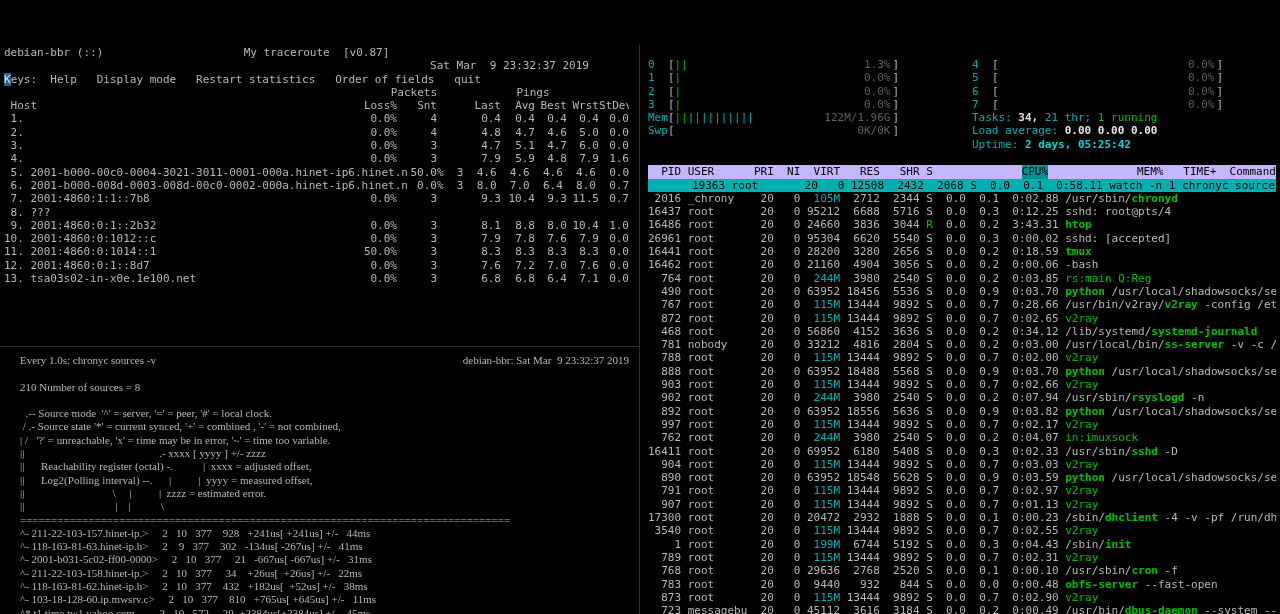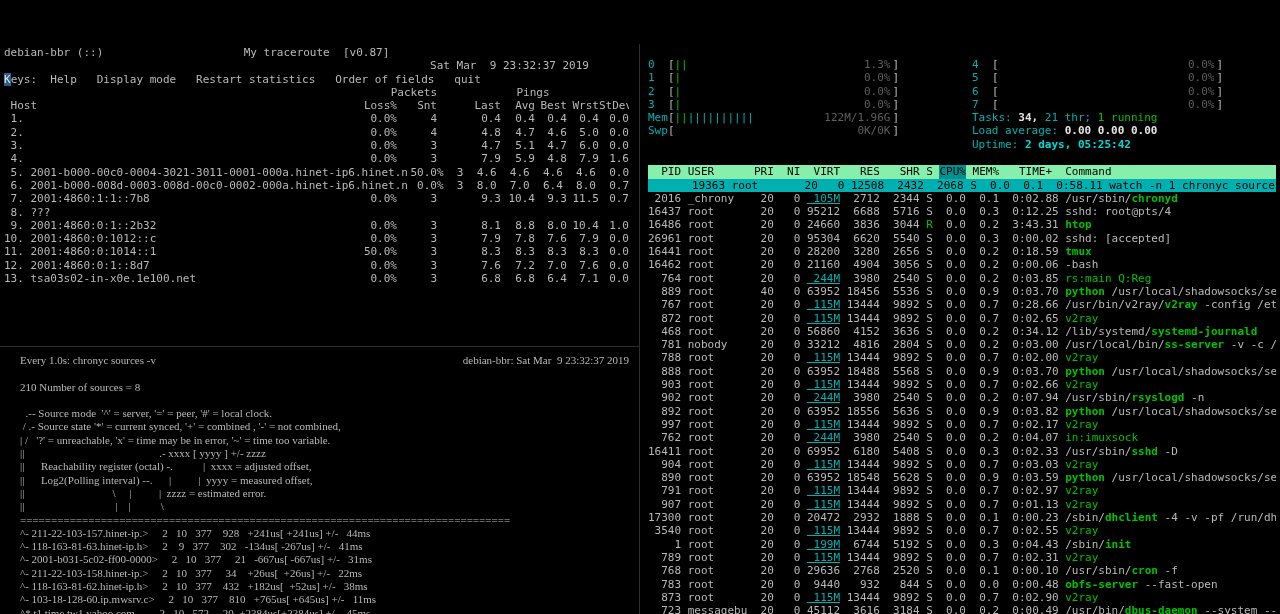--- a/index.html
+++ b/index.html
@@ -37,26 +37,26 @@
   .m-label { color:#00b0b0; }
   .m-body { position:relative; width:218px; overflow:hidden; display:inline-block; height:13.3px; }
   .m-text { position:absolute; right:2px; top:0; color:#5f5f5f; }
   .bar-green { color:#00c000; }
   .bar-cyan  { color:#00b0b0; }
   .lbl-c { color:#00b0b0; }
   .val-w { color:#e4e4e4; font-weight:bold; }
   .val-g { color:#00c000; }
   .val-cb { color:#00d7d7; font-weight:bold; }
 
-  .p-header { background:#86efac; color:#000; }
+  .p-header { background:#c4b5fd; color:#000;justify-content:space-between; }
   .p-header .sort { background:#009090; }
   .p-row { color:#b9b9b9; }
   .p-row.sel { background:#00b0b0;padding-left:44px; }
   .p-row.sel span { color:#000; font-weight:normal; }
-  .v-m { color:#00b0b0;text-decoration:underline; }
+  .v-m { color:#00b0b0; }
   .st-r { color:#00c000; }
   .cmd { color:#b9b9b9; }
   .cmd-base { color:#00c000; font-weight:bold; }
   .cmd-thread { color:#00c000; }
 
   .fkeys { position:absolute; left:4px; right:0; top:583px; display:flex; height:13.3px; line-height:13.35px; }
   .fk { display:flex;gap:35px; }
   .fk-key { color:#e4e4e4; white-space:pre; }
   .fk-label { background:#00b0b0; color:#000; white-space:pre;padding-left:32px; }
 
@@ -194,21 +194,21 @@
     </div>
     <div>
         <div class="t-row p-row sel"><span>19363 root       20   0 </span><span>12508</span><span>  2432  2068 </span><span>S</span><span>  0.0  0.1  0:58.11 </span><span class="cmd">watch -n 1 chronyc sources -v</span></div>
         <div class="t-row p-row"><span> 2016 _chrony    20   0 </span><span class="v-m"> 105M</span><span>  2712  2344 </span><span>S</span><span>  0.0  0.1  0:02.88 </span><span class="cmd">/usr/sbin/</span><span class="cmd-base">chronyd</span></div>
         <div class="t-row p-row"><span>16437 root       20   0 </span><span>95212</span><span>  6688  5716 </span><span>S</span><span>  0.0  0.3  0:12.25 </span><span class="cmd">sshd: root@pts/4</span></div>
         <div class="t-row p-row"><span>16486 root       20   0 </span><span>24660</span><span>  3836  3044 </span><span class="st-r">R</span><span>  0.0  0.2  3:43.31 </span><span class="cmd-base">htop</span></div>
         <div class="t-row p-row"><span>26961 root       20   0 </span><span>95304</span><span>  6620  5540 </span><span>S</span><span>  0.0  0.3  0:00.02 </span><span class="cmd">sshd: [accepted]</span></div>
         <div class="t-row p-row"><span>16441 root       20   0 </span><span>28200</span><span>  3280  2656 </span><span>S</span><span>  0.0  0.2  0:18.59 </span><span class="cmd-base">tmux</span></div>
         <div class="t-row p-row"><span>16462 root       20   0 </span><span>21160</span><span>  4904  3056 </span><span>S</span><span>  0.0  0.2  0:00.06 </span><span class="cmd">-bash</span></div>
         <div class="t-row p-row"><span>  764 root       20   0 </span><span class="v-m"> 244M</span><span>  3980  2540 </span><span>S</span><span>  0.0  0.2  0:03.85 </span><span class="cmd-thread">rs:main Q:Reg</span></div>
-        <div class="t-row p-row"><span>  889 root       40   0 </span><span>63952</span><span> 18456  5536 </span><span>S</span><span>  0.0  0.9  0:03.70 </span><span class="cmd-base">python</span><span class="cmd"> /usr/local/shadowsocks/server.py -</span></div>
+        <div class="t-row p-row"><span>  490 root       20   0 </span><span>63952</span><span> 18456  5536 </span><span>S</span><span>  0.0  0.9  0:03.70 </span><span class="cmd-base">python</span><span class="cmd"> /usr/local/shadowsocks/server.py -</span></div>
         <div class="t-row p-row"><span>  767 root       20   0 </span><span class="v-m"> 115M</span><span> 13444  9892 </span><span>S</span><span>  0.0  0.7  0:28.66 </span><span class="cmd">/usr/bin/v2ray/</span><span class="cmd-base">v2ray</span><span class="cmd"> -config /etc/v2ray/c</span></div>
         <div class="t-row p-row"><span>  872 root       20   0 </span><span class="v-m"> 115M</span><span> 13444  9892 </span><span>S</span><span>  0.0  0.7  0:02.65 </span><span class="cmd-thread">v2ray</span></div>
         <div class="t-row p-row"><span>  468 root       20   0 </span><span>56860</span><span>  4152  3636 </span><span>S</span><span>  0.0  0.2  0:34.12 </span><span class="cmd">/lib/systemd/</span><span class="cmd-base">systemd-journald</span></div>
         <div class="t-row p-row"><span>  781 nobody     20   0 </span><span>33212</span><span>  4816  2804 </span><span>S</span><span>  0.0  0.2  0:03.00 </span><span class="cmd">/usr/local/bin/</span><span class="cmd-base">ss-server</span><span class="cmd"> -v -c /etc/shado</span></div>
         <div class="t-row p-row"><span>  788 root       20   0 </span><span class="v-m"> 115M</span><span> 13444  9892 </span><span>S</span><span>  0.0  0.7  0:02.00 </span><span class="cmd-thread">v2ray</span></div>
         <div class="t-row p-row"><span>  888 root       20   0 </span><span>63952</span><span> 18488  5568 </span><span>S</span><span>  0.0  0.9  0:03.70 </span><span class="cmd-base">python</span><span class="cmd"> /usr/local/shadowsocks/server.py -</span></div>
         <div class="t-row p-row"><span>  903 root       20   0 </span><span class="v-m"> 115M</span><span> 13444  9892 </span><span>S</span><span>  0.0  0.7  0:02.66 </span><span class="cmd-thread">v2ray</span></div>
         <div class="t-row p-row"><span>  902 root       20   0 </span><span class="v-m"> 244M</span><span>  3980  2540 </span><span>S</span><span>  0.0  0.2  0:07.94 </span><span class="cmd">/usr/sbin/</span><span class="cmd-base">rsyslogd</span><span class="cmd"> -n</span></div>
         <div class="t-row p-row"><span>  892 root       20   0 </span><span>63952</span><span> 18556  5636 </span><span>S</span><span>  0.0  0.9  0:03.82 </span><span class="cmd-base">python</span><span class="cmd"> /usr/local/shadowsocks/server.py -</span></div>
         <div class="t-row p-row"><span>  997 root       20   0 </span><span class="v-m"> 115M</span><span> 13444  9892 </span><span>S</span><span>  0.0  0.7  0:02.17 </span><span class="cmd-thread">v2ray</span></div>

